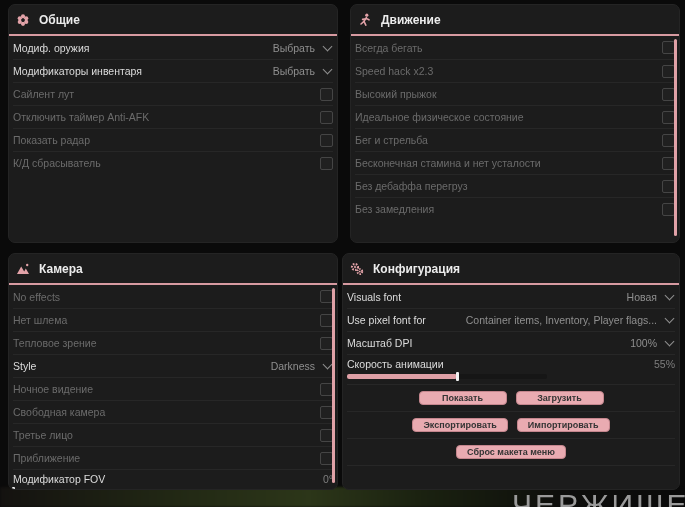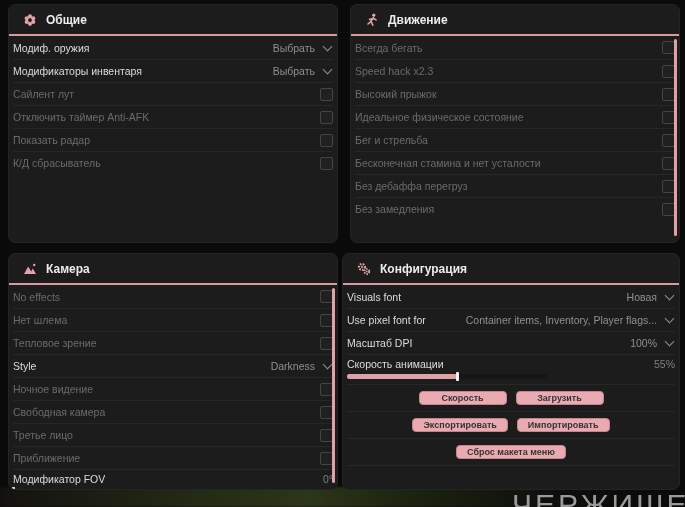--- a/index.html
+++ b/index.html
@@ -9,21 +9,21 @@
     background:linear-gradient(90deg,#141210 0%,#232a15 28%,#2c3619 45%,#1a2110 62%,#0e0e0c 82%,#0a0a0a 100%);
     filter:blur(1px);}
   .watermark{position:absolute;bottom:-15px;left:512px;font-size:30px;letter-spacing:3px;
     color:#9a9a9a;font-weight:500;white-space:nowrap;}
   .panel{position:absolute;background:#1c1c1c;border:1px solid #242424;border-radius:7px;
     box-sizing:border-box;overflow:hidden;}
   #panel-general{left:8px;top:4px;width:330px;height:239px;}
   #panel-movement{left:350px;top:4px;width:330px;height:239px;}
   #panel-camera{left:8px;top:253px;width:330px;height:237px;}
   #panel-config{left:342px;top:253px;width:338px;height:237px;}
-  .panel-header{display:flex;align-items:center;gap:9px;height:29px;padding:0 14px;
+  .panel-header{display:flex;align-items:center;gap:9px;height:29px;padding:0 7px;
     border-bottom:2px solid #d79aa1;}
   .panel-title{font-size:12px;font-weight:bold;color:#ececec;}
   .hicon{width:14px;height:14px;flex:0 0 auto;display:block;}
   .rows{padding:0 4px;}
   .row{display:flex;flex-direction:column;justify-content:center;min-height:23px;box-sizing:border-box;}
   .row + .row{border-top:1px solid #272727;justify-content:center;}
   .row-top{display:flex;align-items:center;justify-content:space-between;width:100%;}
   .label{font-size:10.5px;color:#6b6b6b;}
   .label.bright{color:#dcdcdc;}
   .dd{display:flex;align-items:center;cursor:pointer;}
@@ -298,21 +298,21 @@
             <span class="val">55%</span>
           </div>
           <div class="track">
             <div class="fill" style="width: 55%;"></div>
             <div class="handle" style="left: calc(55% - 1px);"></div>
           </div>
         </div>
       </div>
     <div class="rows">
         <div class="btn-row">
-          <button class="pink-btn">Скорость</button>
+          <button class="pink-btn">Показать</button>
           <button class="pink-btn">Загрузить</button>
         </div>
         <div class="btn-row">
           <button class="pink-btn">Экспортировать</button>
           <button class="pink-btn">Импортировать</button>
         </div>
         <div class="btn-row">
           <button class="pink-btn">Сброс макета меню</button>
         </div>
         <div class="tail-line"></div>

